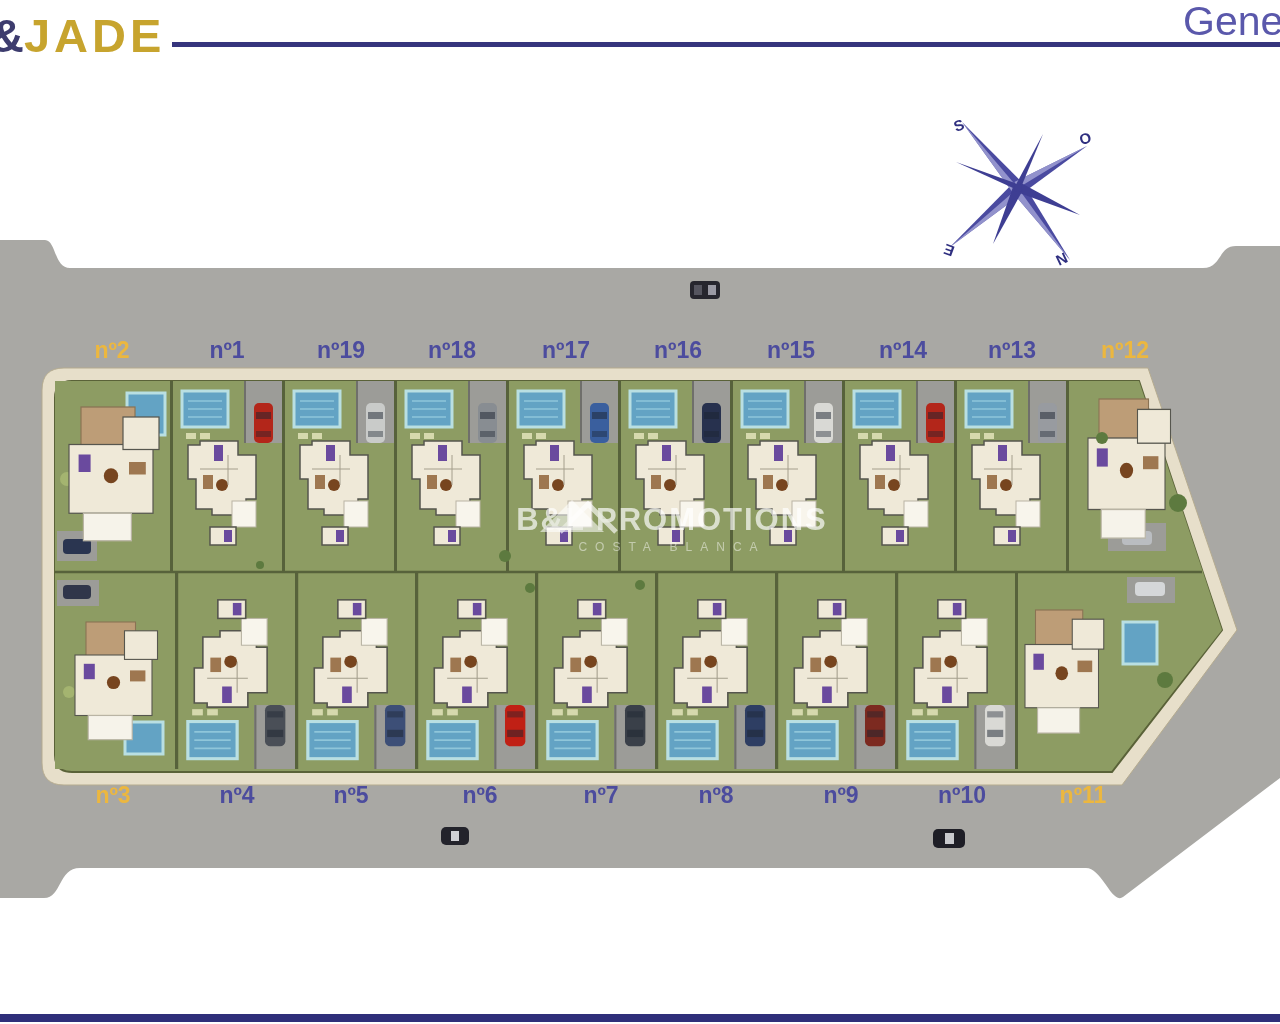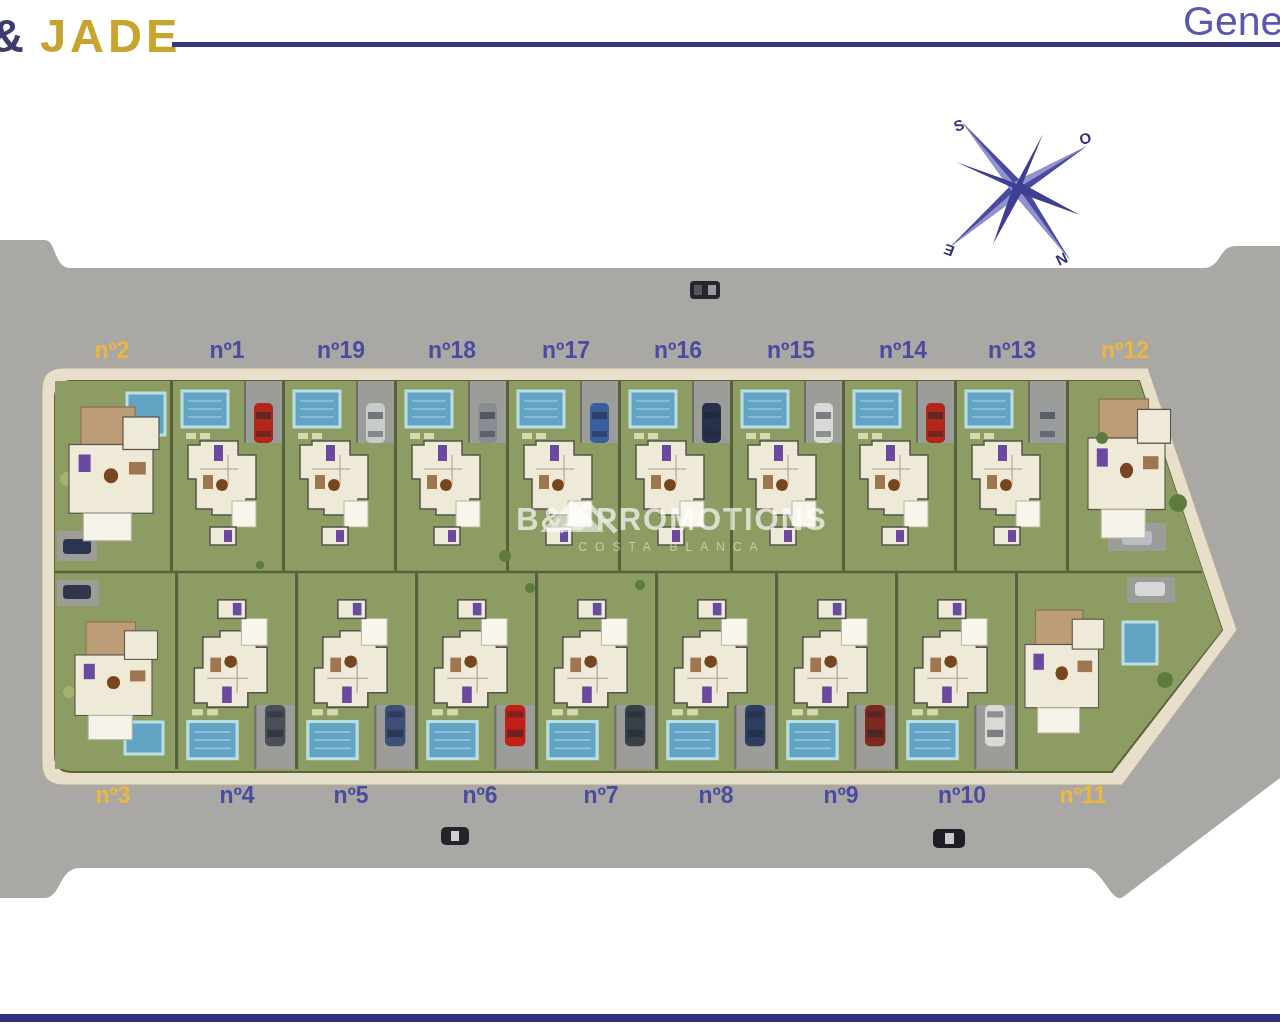--- a/index.html
+++ b/index.html
@@ -1,20 +1,20 @@
 <!DOCTYPE html>
 <html><head>
 <meta charset="utf-8">
 <style>
   html,body{margin:0;padding:0;background:#ffffff;}
   .canvas{position:relative;width:1280px;height:1024px;background:#ffffff;overflow:hidden;
           font-family:"Liberation Sans",sans-serif;}
   .logo{position:absolute;top:8px;left:-10px;font-size:47px;font-weight:700;white-space:nowrap;}
   .logo .amp{color:#3d3c6e;}
-  .logo .name{color:#c7a42e;letter-spacing:4px;margin-left:16px;font-weight:600;}
+  .logo .name{color:#c7a42e;letter-spacing:4px;font-weight:600;}
   .rule{position:absolute;top:42px;left:172px;width:1108px;height:5px;background:#36357d;}
   .gtitle{position:absolute;top:-2px;left:1183px;font-size:41px;color:#5a58ab;white-space:nowrap;}
   .bottombar{position:absolute;left:0;top:1014px;width:1280px;height:8px;background:#2f2f7a;}
   svg{position:absolute;left:0;top:0;}
   svg text{font-family:"Liberation Sans",sans-serif;}
   .plot-label{font-size:23px;font-weight:700;}
   .compass-letter{font-size:15px;font-weight:700;fill:#2f2f80;}
   .wm1{font-size:31px;font-weight:700;letter-spacing:2px;fill:rgba(255,255,255,0.85);}
   .wm2{font-size:12px;font-weight:400;letter-spacing:8px;fill:rgba(255,255,255,0.6);}
 </style>

